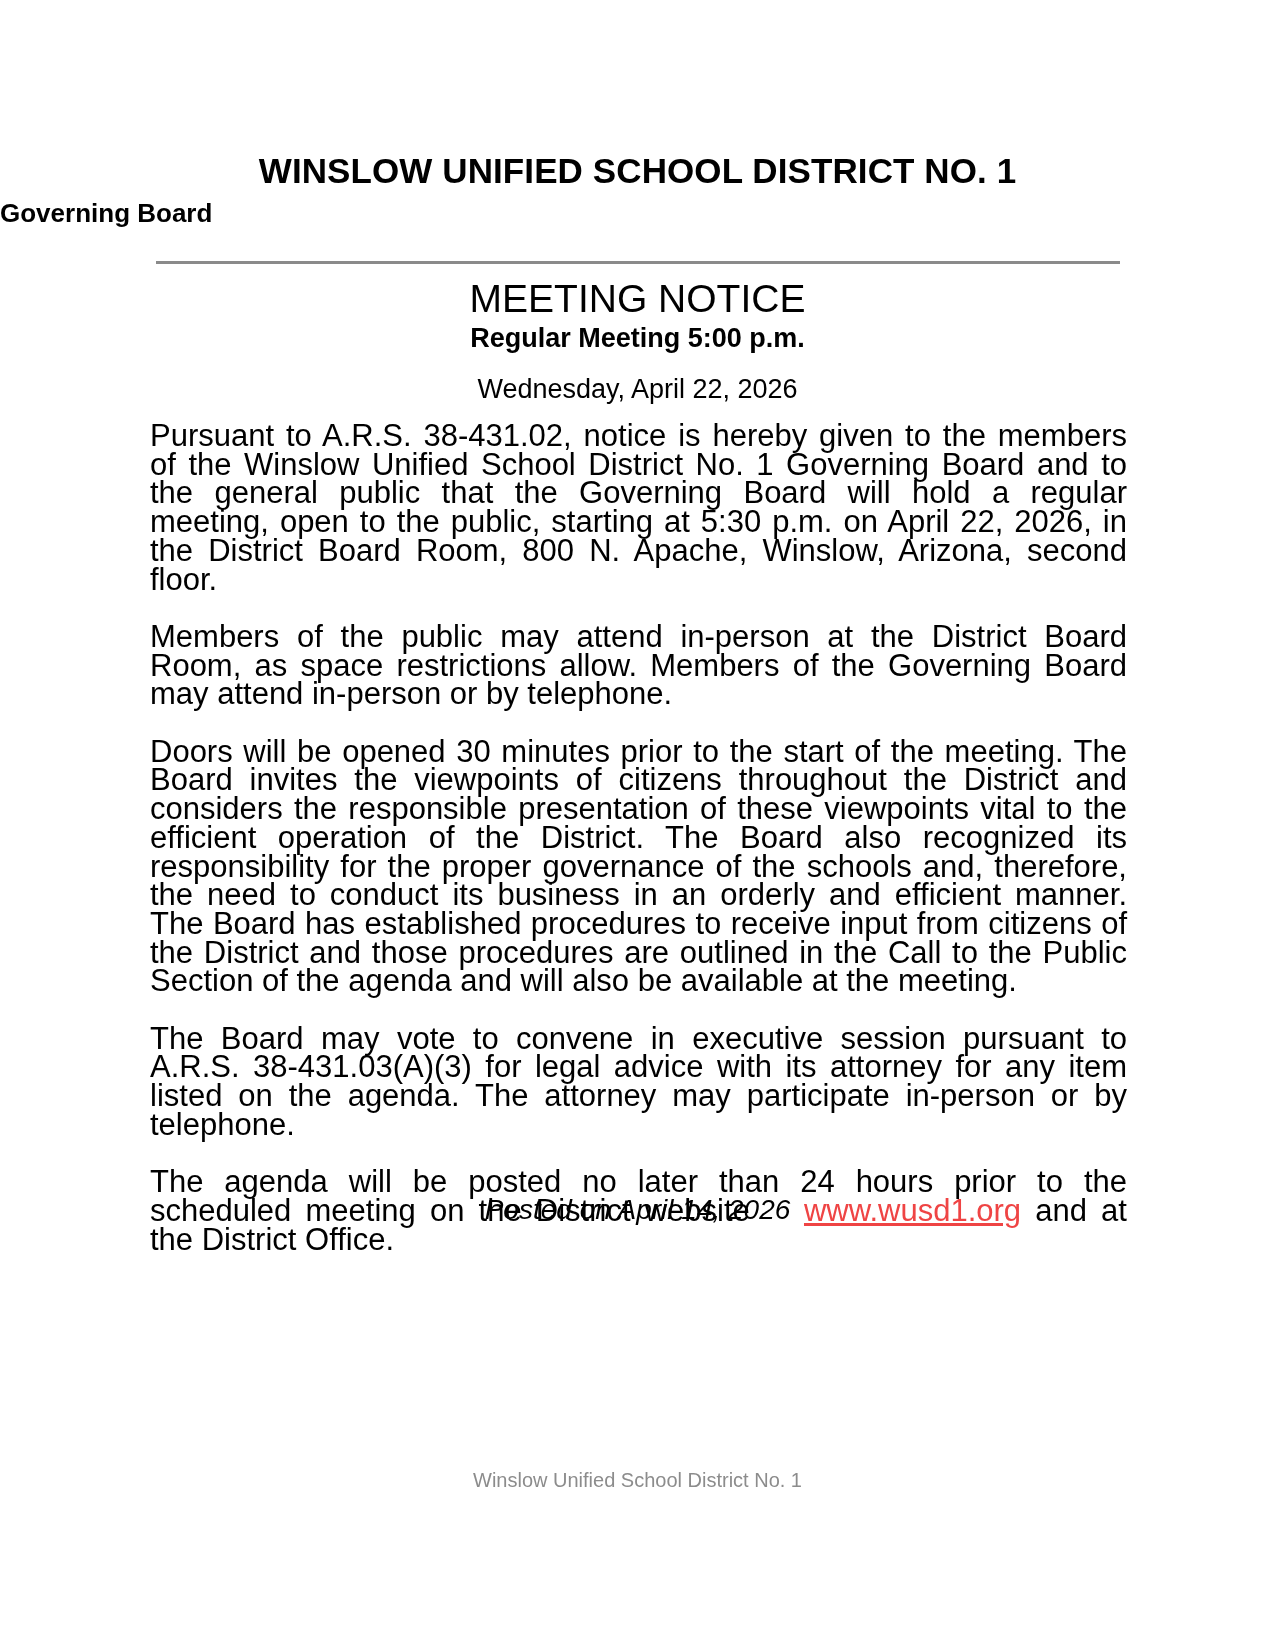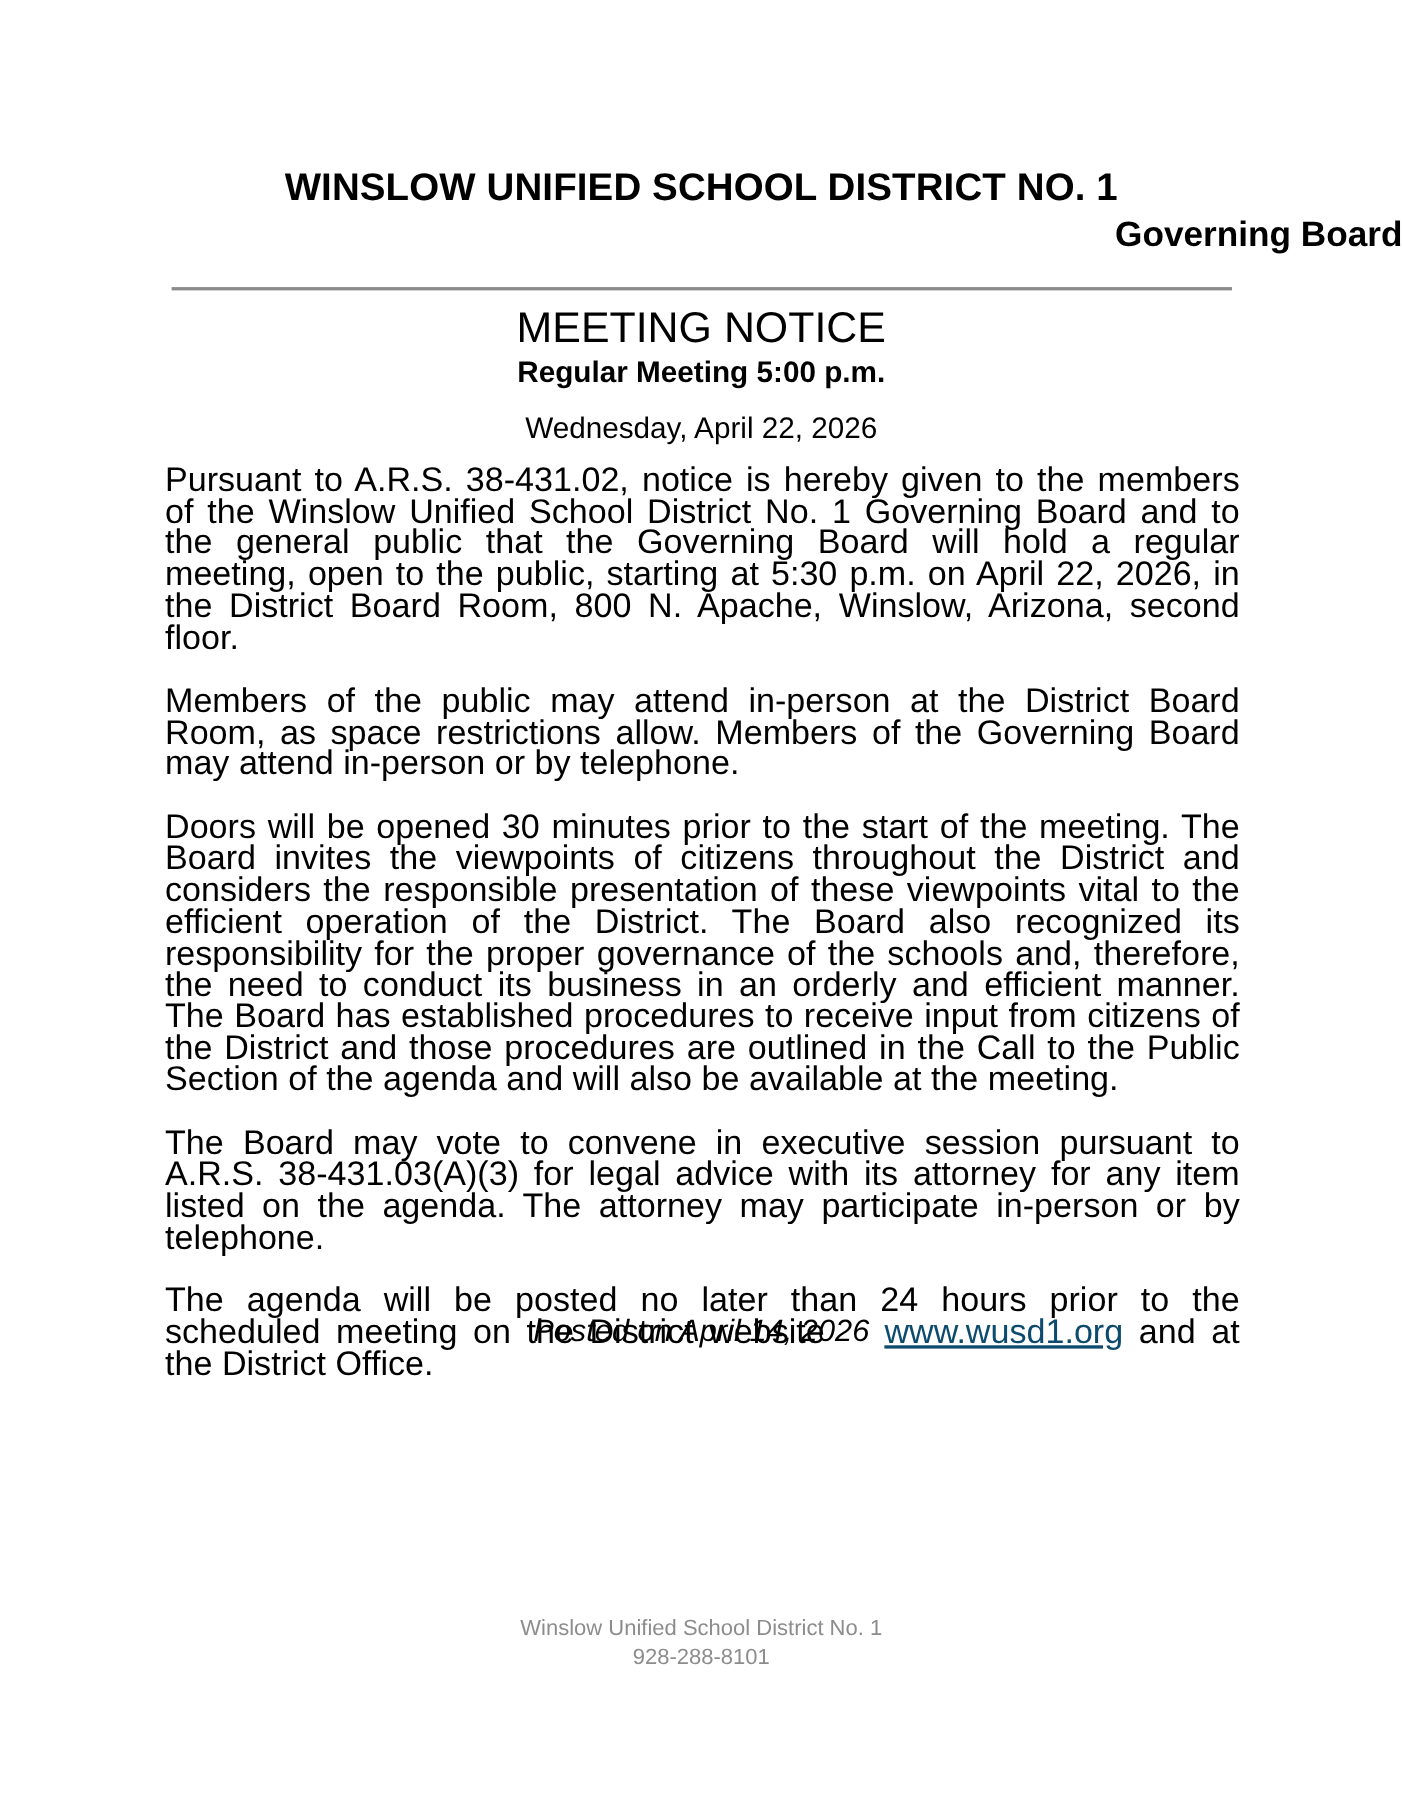--- a/index.html
+++ b/index.html
@@ -28,24 +28,24 @@
       font-size: 35px;
       font-weight: bold;
       line-height: 40px;
       text-align: center;
       letter-spacing: 0.1px;
     }
     .board-subtitle {
       position: absolute;
       left: 0; width: 1275px;
       top: 195px;
-      font-size: 32px;
+      font-size: 26px;
       font-weight: bold;
       line-height: 36px;
-      text-align: right;
+      text-align: left;
     }
     .divider {
       position: absolute;
       left: 156px;
       width: 964px;
       top: 261px;
       height: 3px;
       background: #8a8a8a;
     }
     .notice-title {
@@ -80,21 +80,21 @@
       width: 977px;
       top: 422px;
       font-size: 31px;
       line-height: 28.7px;
       text-align: justify;
     }
     .body-text p {
       margin: 0 0 28.7px 0;
     }
     .link {
-      color: #0c4a6e;
+      color: #ef4444;
       text-decoration: underline;
       cursor: pointer;
       margin-left: 40px;
     }
     .posted {
       position: absolute;
       left: 0; width: 1275px;
       top: 1198px;
       font-size: 28px;
       font-style: italic;
@@ -131,16 +131,15 @@
     <p>Members of the public may attend in-person at the District Board Room, as space restrictions allow. Members of the Governing Board may attend in-person or by telephone.</p>
     <p>Doors will be opened 30 minutes prior to the start of the meeting. The Board invites the viewpoints of citizens throughout the District and considers the responsible presentation of these viewpoints vital to the efficient operation of the District. The Board also recognized its responsibility for the proper governance of the schools and, therefore, the need to conduct its business in an orderly and efficient manner. The Board has established procedures to receive input from citizens of the District and those procedures are outlined in the Call to the Public Section of the agenda and will also be available at the meeting.</p>
     <p>The Board may vote to convene in executive session pursuant to A.R.S. 38-431.03(A)(3) for legal advice with its attorney for any item listed on the agenda. The attorney may participate in-person or by telephone.</p>
     <p><span>The agenda will be posted no later than 24 hours prior to the scheduled meeting on the District website </span><a class="link">www.wusd1.org</a><span> and at the District Office.</span></p>
   </div>
 
   <div class="posted">Posted on April 14, 2026</div>
 
   <div class="footer">
     <div>Winslow Unified School District No. 1</div>
-    <div>928-288-8101</div>
   </div>
 
 </div>
 
 </body></html>

